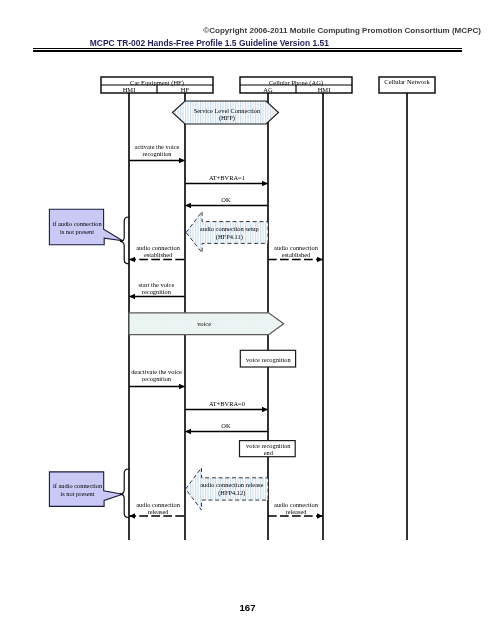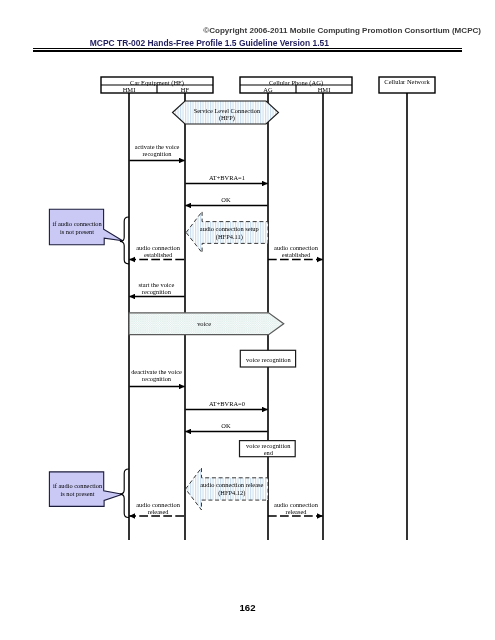--- a/index.html
+++ b/index.html
@@ -16,21 +16,21 @@
   .lbl.hdr{font-size:6.5px;}
 </style>
 </head>
 <body>
 
 <div id="page">
   <div class="hdr-copy">©Copyright 2006-2011 Mobile Computing Promotion Consortium (MCPC)</div>
   <div class="hdr-title">MCPC TR-002 Hands-Free Profile 1.5 Guideline Version 1.51</div>
   <div class="hdr-rule"></div>
   <div class="hdr-rule2"></div>
-  <div class="pageno">162</div>
+  <div class="pageno">167</div>
 
   <svg id="diagram" viewBox="0 0 495 640" width="495" height="640" xmlns="http://www.w3.org/2000/svg">
     <defs>
       <pattern id="vstripe" width="2.5" height="4" patternUnits="userSpaceOnUse">
         <rect width="2.5" height="4" fill="#ffffff"></rect>
         <rect width="1.1" height="4" fill="#cadeef"></rect>
       </pattern>
       <pattern id="dots" width="2.2" height="2.2" patternUnits="userSpaceOnUse">
         <rect width="2.2" height="2.2" fill="#f7fbfa"></rect>
         <path d="M 0 0 L 2.2 2.2 M -0.4 1.8 L 0.4 2.6 M 1.8 -0.4 L 2.6 0.4" stroke="#dcebe9" stroke-width="0.5"></path>

